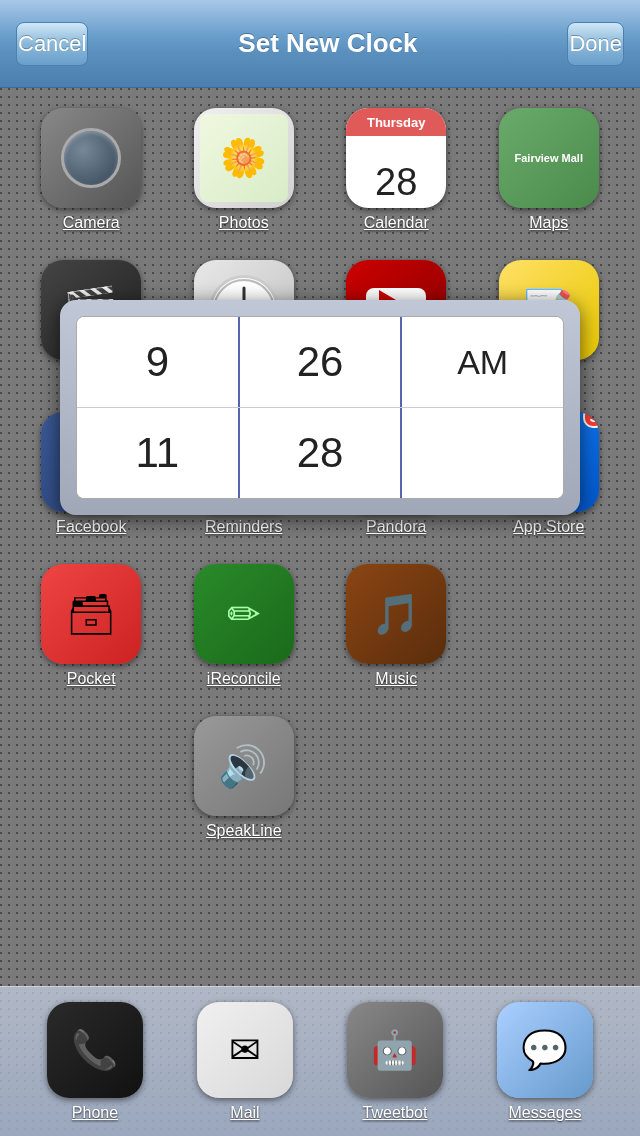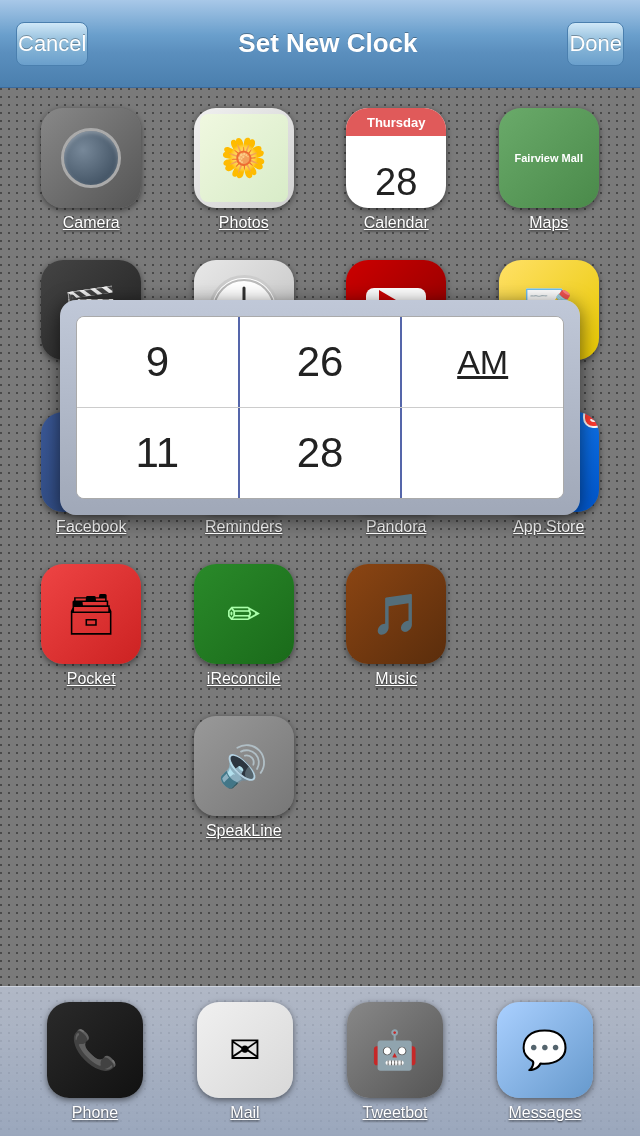--- a/index.html
+++ b/index.html
@@ -199,21 +199,21 @@
       height: 90px;
       display: flex;
       align-items: center;
       justify-content: center;
       font-size: 42px;
       font-weight: 400;
       border-right: 2px solid #5566aa;
       color: #222;
       background: #fff;
     }
-    .picker-cell:last-child { border-right: none; text-decoration: underline; }
+    .picker-cell:last-child { border-right: none; }
 
     
     .picker-row.selected .picker-cell {
       background: linear-gradient(180deg, #d0d8f0 0%, #b8c0e8 50%, #d0d8f0 100%);
       color: #334;
     }
 
     
     .dock {
       position: absolute;

